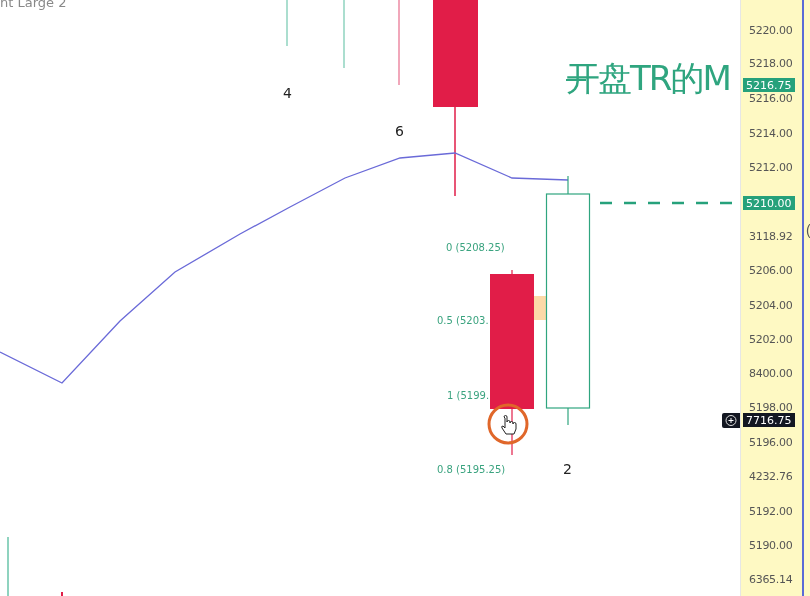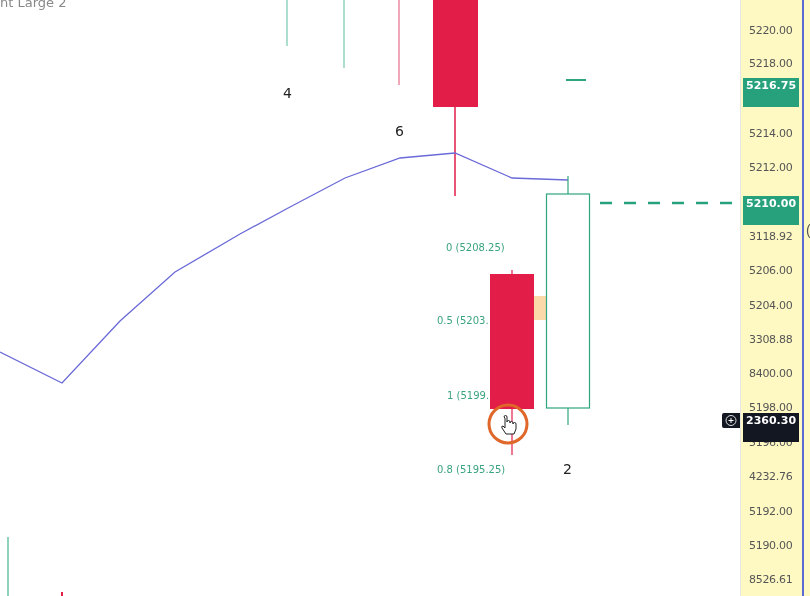--- a/index.html
+++ b/index.html
@@ -1,21 +1,21 @@
 <!DOCTYPE html>
 <html><head>
 <meta charset="utf-8">
 <style>
   html,body{margin:0;padding:0;}
   body{width:810px;height:596px;overflow:hidden;background:#fff;position:relative;font-family:"Liberation Sans",sans-serif;}
   #chart{position:absolute;left:0;top:0;width:740px;height:428px;}
   #axis{position:absolute;left:740px;top:0;width:62px;height:596px;background:#fef9c3;border-left:1px solid #e6e6e6;padding-left:20px;}
   #axis-border{position:absolute;left:802px;top:0;width:2px;height:596px;background:#5b6bd6;}
   .tick{position:absolute;left:8px;font-size:11px;color:#555;font-family:"DejaVu Sans",sans-serif;letter-spacing:-0.3px;}
-  .tag{position:absolute;left:2px;height:29px;line-height:15px;font-size:11px;color:#fff;padding:0 3px;font-family:"DejaVu Sans",sans-serif;font-weight:bold;}
+  .tag{position:absolute;left:2px;height:14px;line-height:15px;font-size:11px;color:#fff;padding:0 3px;font-family:"DejaVu Sans",sans-serif;font-weight:normal;}
   .title{position:absolute;left:0;top:-5px;font-size:13px;color:#888;font-family:"DejaVu Sans",sans-serif;}
   .wave{position:absolute;font-size:14px;color:#222;font-family:"DejaVu Sans",sans-serif;}
   .fib{position:absolute;font-size:10px;color:#3aa37f;font-family:"DejaVu Sans",sans-serif;margin-top:24px;}
   .overlay-text{position:absolute;left:566px;top:56px;font-size:34px;color:#2fa57f;font-family:"DejaVu Sans",sans-serif;white-space:nowrap;width:174px;overflow:hidden;letter-spacing:-2px;}
   .cross-btn{position:absolute;left:722px;top:413px;width:18px;height:15px;background:#131722;border-radius:2px 0 0 2px;}
   .side-glyph{position:absolute;left:806px;top:222px;font-size:14px;color:#555;}
 </style>
 </head>
 <body>
 
@@ -55,20 +55,21 @@
 
   <div class="wave" style="left:283px;top:85px">4</div>
   <div class="wave" style="left:395px;top:123px">6</div>
   <div class="wave" style="left:563px;top:461px">2</div>
 
   <div class="fib" style="left:446px;top:218px">0 (5208.25)</div>
   <div class="fib" style="left:437px;top:291px;width:53px;overflow:hidden;white-space:nowrap">0.5 (5203.</div>
   <div class="fib" style="left:447px;top:366px;width:43px;overflow:hidden;white-space:nowrap">1 (5199.</div>
   <div class="fib" style="left:437px;top:440px">0.8 (5195.25)</div>
 
+  <div class="overlay-text">开盘TR的M</div>
   <div style="position:absolute;left:566px;top:79px;width:20px;height:2px;background:#2fa57f"></div>
 
   <div class="cross-btn">
     <svg width="18" height="15">
         <circle cx="9" cy="7.5" r="5" fill="none" stroke="#ddd" stroke-width="1"></circle>
         <line x1="6.5" y1="7.5" x2="11.5" y2="7.5" stroke="#fff"></line>
         <line x1="9" y1="5" x2="9" y2="10" stroke="#fff"></line>
       </svg>
   </div>
 </div>
@@ -76,27 +77,27 @@
 <div id="axis">
   <div class="tick" style="top:24px">5220.00</div>
   <div class="tick" style="top:57px">5218.00</div>
   <div class="tick" style="top:92px">5216.00</div>
   <div class="tick" style="top:127px">5214.00</div>
   <div class="tick" style="top:161px">5212.00</div>
   <div class="tick" style="top:196px">5210.00</div>
   <div class="tick" style="top:230px">3118.92</div>
   <div class="tick" style="top:264px">5206.00</div>
   <div class="tick" style="top:299px">5204.00</div>
-  <div class="tick" style="top:333px">3308.88</div>
+  <div class="tick" style="top:333px">5202.00</div>
   <div class="tick" style="top:367px">8400.00</div>
   <div class="tick" style="top:401px">5198.00</div>
   <div class="tick" style="top:436px">5196.00</div>
   <div class="tick" style="top:470px">4232.76</div>
   <div class="tick" style="top:505px">5192.00</div>
   <div class="tick" style="top:539px">5190.00</div>
-  <div class="tick" style="top:573px">8526.61</div>
+  <div class="tick" style="top:573px">6365.14</div>
 
   <div class="tag" style="top:78px;background:#26a17b">5216.75</div>
   <div class="tag" style="top:196px;background:#26a17b">5210.00</div>
-  <div class="tag" style="top:413px;background:#131722">2360.30</div>
+  <div class="tag" style="top:413px;background:#131722">7716.75</div>
 </div>
 <div id="axis-border"></div>
 <div class="side-glyph">(</div>
 
 </body></html>

